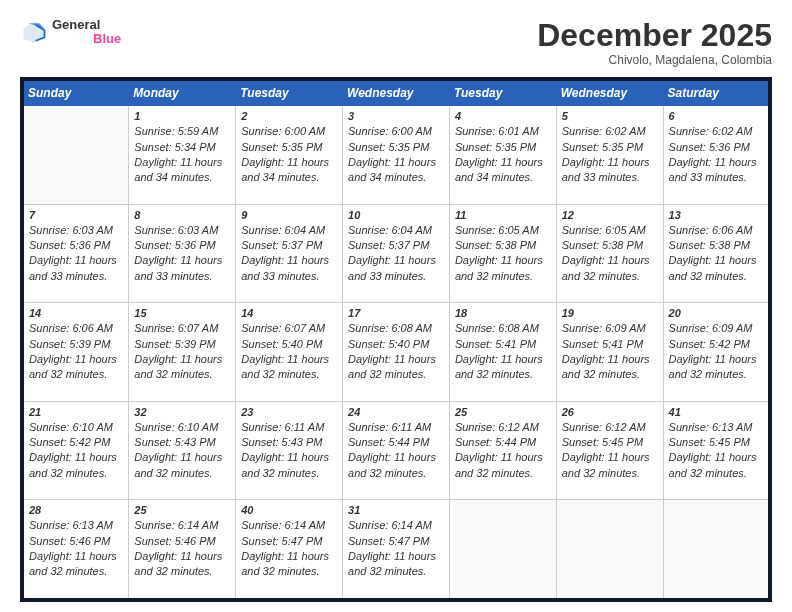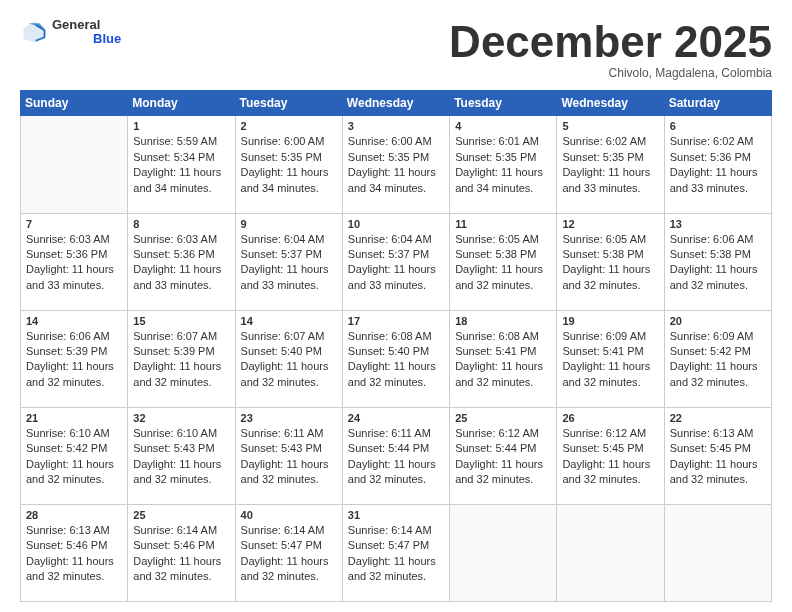--- a/index.html
+++ b/index.html
@@ -29,44 +29,45 @@
       gap: 4px;
     }
     .logo-text {
       display: flex;
       flex-direction: column;
       font-size: 13px;
       font-weight: bold;
       line-height: 1.1;
     }
     .logo-general { color: #333; }
-    .logo-blue { color: #1d4ed8; padding-left: 41px; }
+    .logo-blue { color: #ec4899; padding-left: 41px; }
     .logo-icon {
       width: 28px;
       height: 28px;
     }
     .title-block {
       text-align: right;
     }
     .main-title {
-      font-size: 44px;
+      font-size: 32px;
       font-weight: bold;
       color: #333;
       line-height: 1.1;
     }
     .sub-title {
       font-size: 12px;
       color: #555;
     }
     .calendar {
       flex: 1;
-      border: 1px solid #0f172a;
+      border: 4px solid #0f172a;
       border-collapse: collapse;
       width: 100%;
       table-layout: fixed;
+      font-style: italic;
     }
     .calendar th {
       background-color: #2962b8;
       color: #fff;
       font-size: 12px;
       padding: 5px 4px;
       text-align: left;
       border: 1px solid #2962b8;
     }
     .calendar td {
@@ -313,21 +314,21 @@
 and 32 minutes.</div>
           </td>
           <td>
             <span class="day-num">26</span>
             <div class="cell-info" style="white-space: pre-line;">Sunrise: 6:12 AM
 Sunset: 5:45 PM
 Daylight: 11 hours
 and 32 minutes.</div>
           </td>
           <td>
-            <span class="day-num">22</span>
+            <span class="day-num">41</span>
             <div class="cell-info" style="white-space: pre-line;">Sunrise: 6:13 AM
 Sunset: 5:45 PM
 Daylight: 11 hours
 and 32 minutes.</div>
           </td>
         </tr>
         <tr>
           <td>
             <span class="day-num">28</span>
             <div class="cell-info" style="white-space: pre-line;">Sunrise: 6:13 AM

